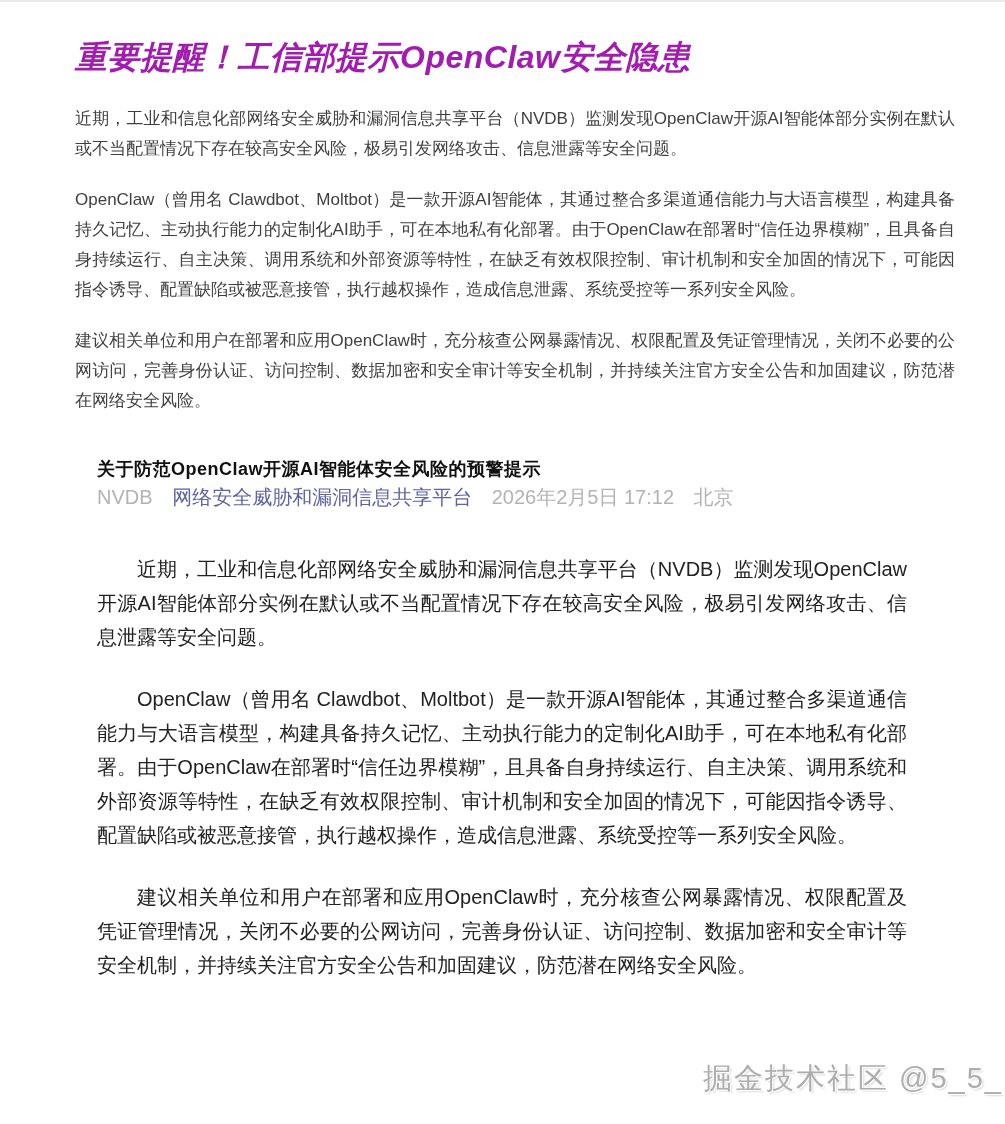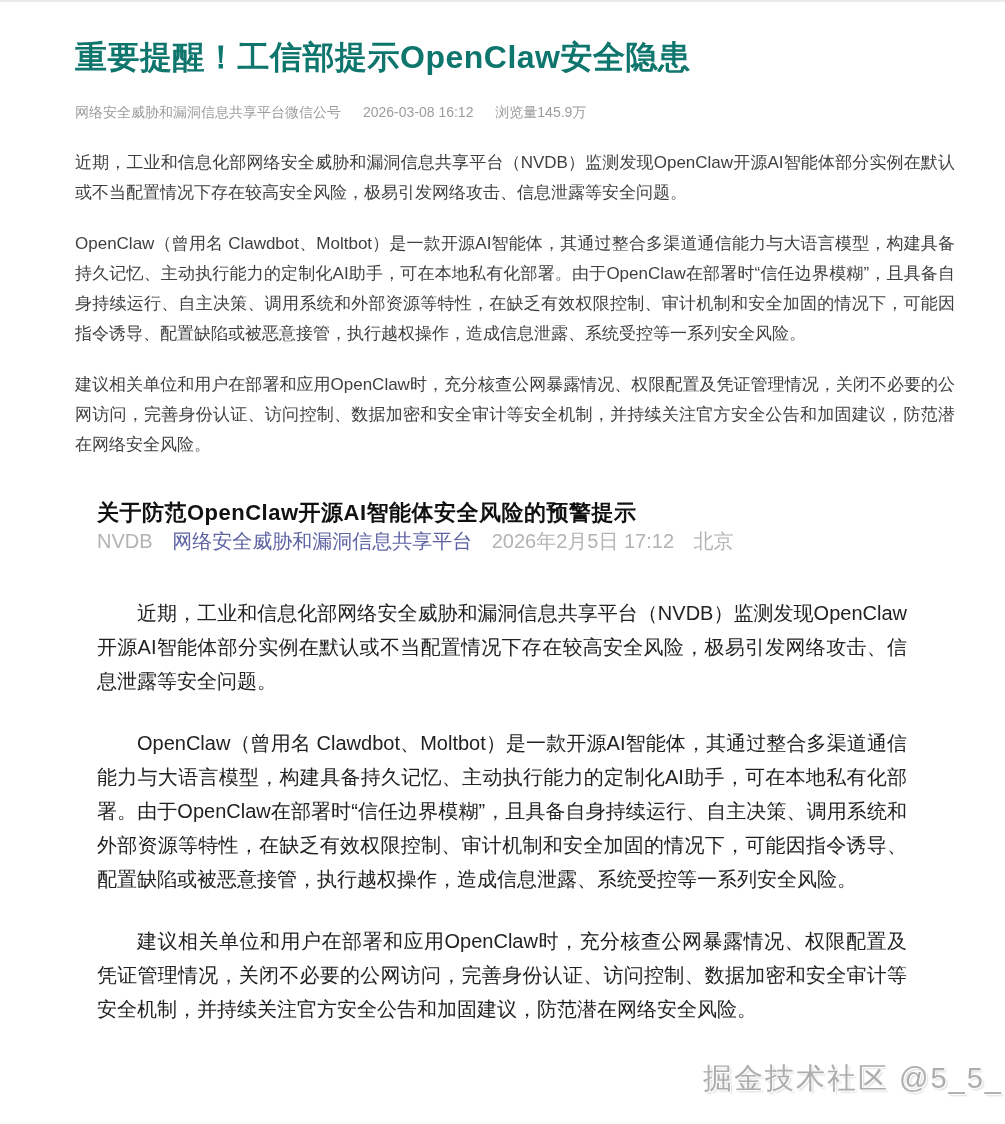--- a/index.html
+++ b/index.html
@@ -12,22 +12,23 @@
     font-family: "Liberation Sans", "DejaVu Sans", sans-serif;
     border-top: 2px solid #ebebeb;
   }
   .page {
     padding: 34px 50px 0 75px;
   }
   h1.title {
     font-size: 32px;
     line-height: 42px;
     font-weight: 700;
-    color: #0f766e;
+    color: #a21caf;
     letter-spacing: 0.5px;
+    font-style: italic;
   }
   .meta {
     margin-top: 24px;
     font-size: 14px;
     line-height: 20px;
     color: #9c9c9c;
     white-space: nowrap;
   }
   .meta > span { margin-right: 18px; }
   .meta > span:last-child { margin-right: 0; }
@@ -38,21 +39,21 @@
     color: #3f3f3f;
     text-align: justify;
   }
   .body-p:first-of-type { margin-top: 26px; }
   .embedded {
     margin-top: 36px;
     padding-left: 22px;
     padding-right: 48px;
   }
   h2.embedded-title {
-    font-size: 22px;
+    font-size: 18px;
     line-height: 34px;
     font-weight: 700;
     color: #111111;
     letter-spacing: 0.5px;
   }
   .embedded-meta {
     margin-top: 0;
     font-size: 20px;
     line-height: 22px;
     color: #b3b3b3;
@@ -86,25 +87,20 @@
     pointer-events: none;
   }
 </style>
 </head>
 <body>
 
 <div class="page">
 
   <h1 class="title">重要提醒！工信部提示OpenClaw安全隐患</h1>
 
-  <div class="meta">
-    <span>网络安全威胁和漏洞信息共享平台微信公号</span>
-    <span>2026-03-08 16:12</span>
-    <span>浏览量145.9万</span>
-  </div>
 
   <p class="body-p">近期，工业和信息化部网络安全威胁和漏洞信息共享平台（NVDB）监测发现OpenClaw开源AI智能体部分实例在默认或不当配置情况下存在较高安全风险，极易引发网络攻击、信息泄露等安全问题。</p>
   <p class="body-p">OpenClaw（曾用名 Clawdbot、Moltbot）是一款开源AI智能体，其通过整合多渠道通信能力与大语言模型，构建具备持久记忆、主动执行能力的定制化AI助手，可在本地私有化部署。由于OpenClaw在部署时“信任边界模糊”，且具备自身持续运行、自主决策、调用系统和外部资源等特性，在缺乏有效权限控制、审计机制和安全加固的情况下，可能因指令诱导、配置缺陷或被恶意接管，执行越权操作，造成信息泄露、系统受控等一系列安全风险。</p>
   <p class="body-p">建议相关单位和用户在部署和应用OpenClaw时，充分核查公网暴露情况、权限配置及凭证管理情况，关闭不必要的公网访问，完善身份认证、访问控制、数据加密和安全审计等安全机制，并持续关注官方安全公告和加固建议，防范潜在网络安全风险。</p>
 
   <section class="embedded">
 
     <h2 class="embedded-title">关于防范OpenClaw开源AI智能体安全风险的预警提示</h2>
 
     <div class="embedded-meta">

